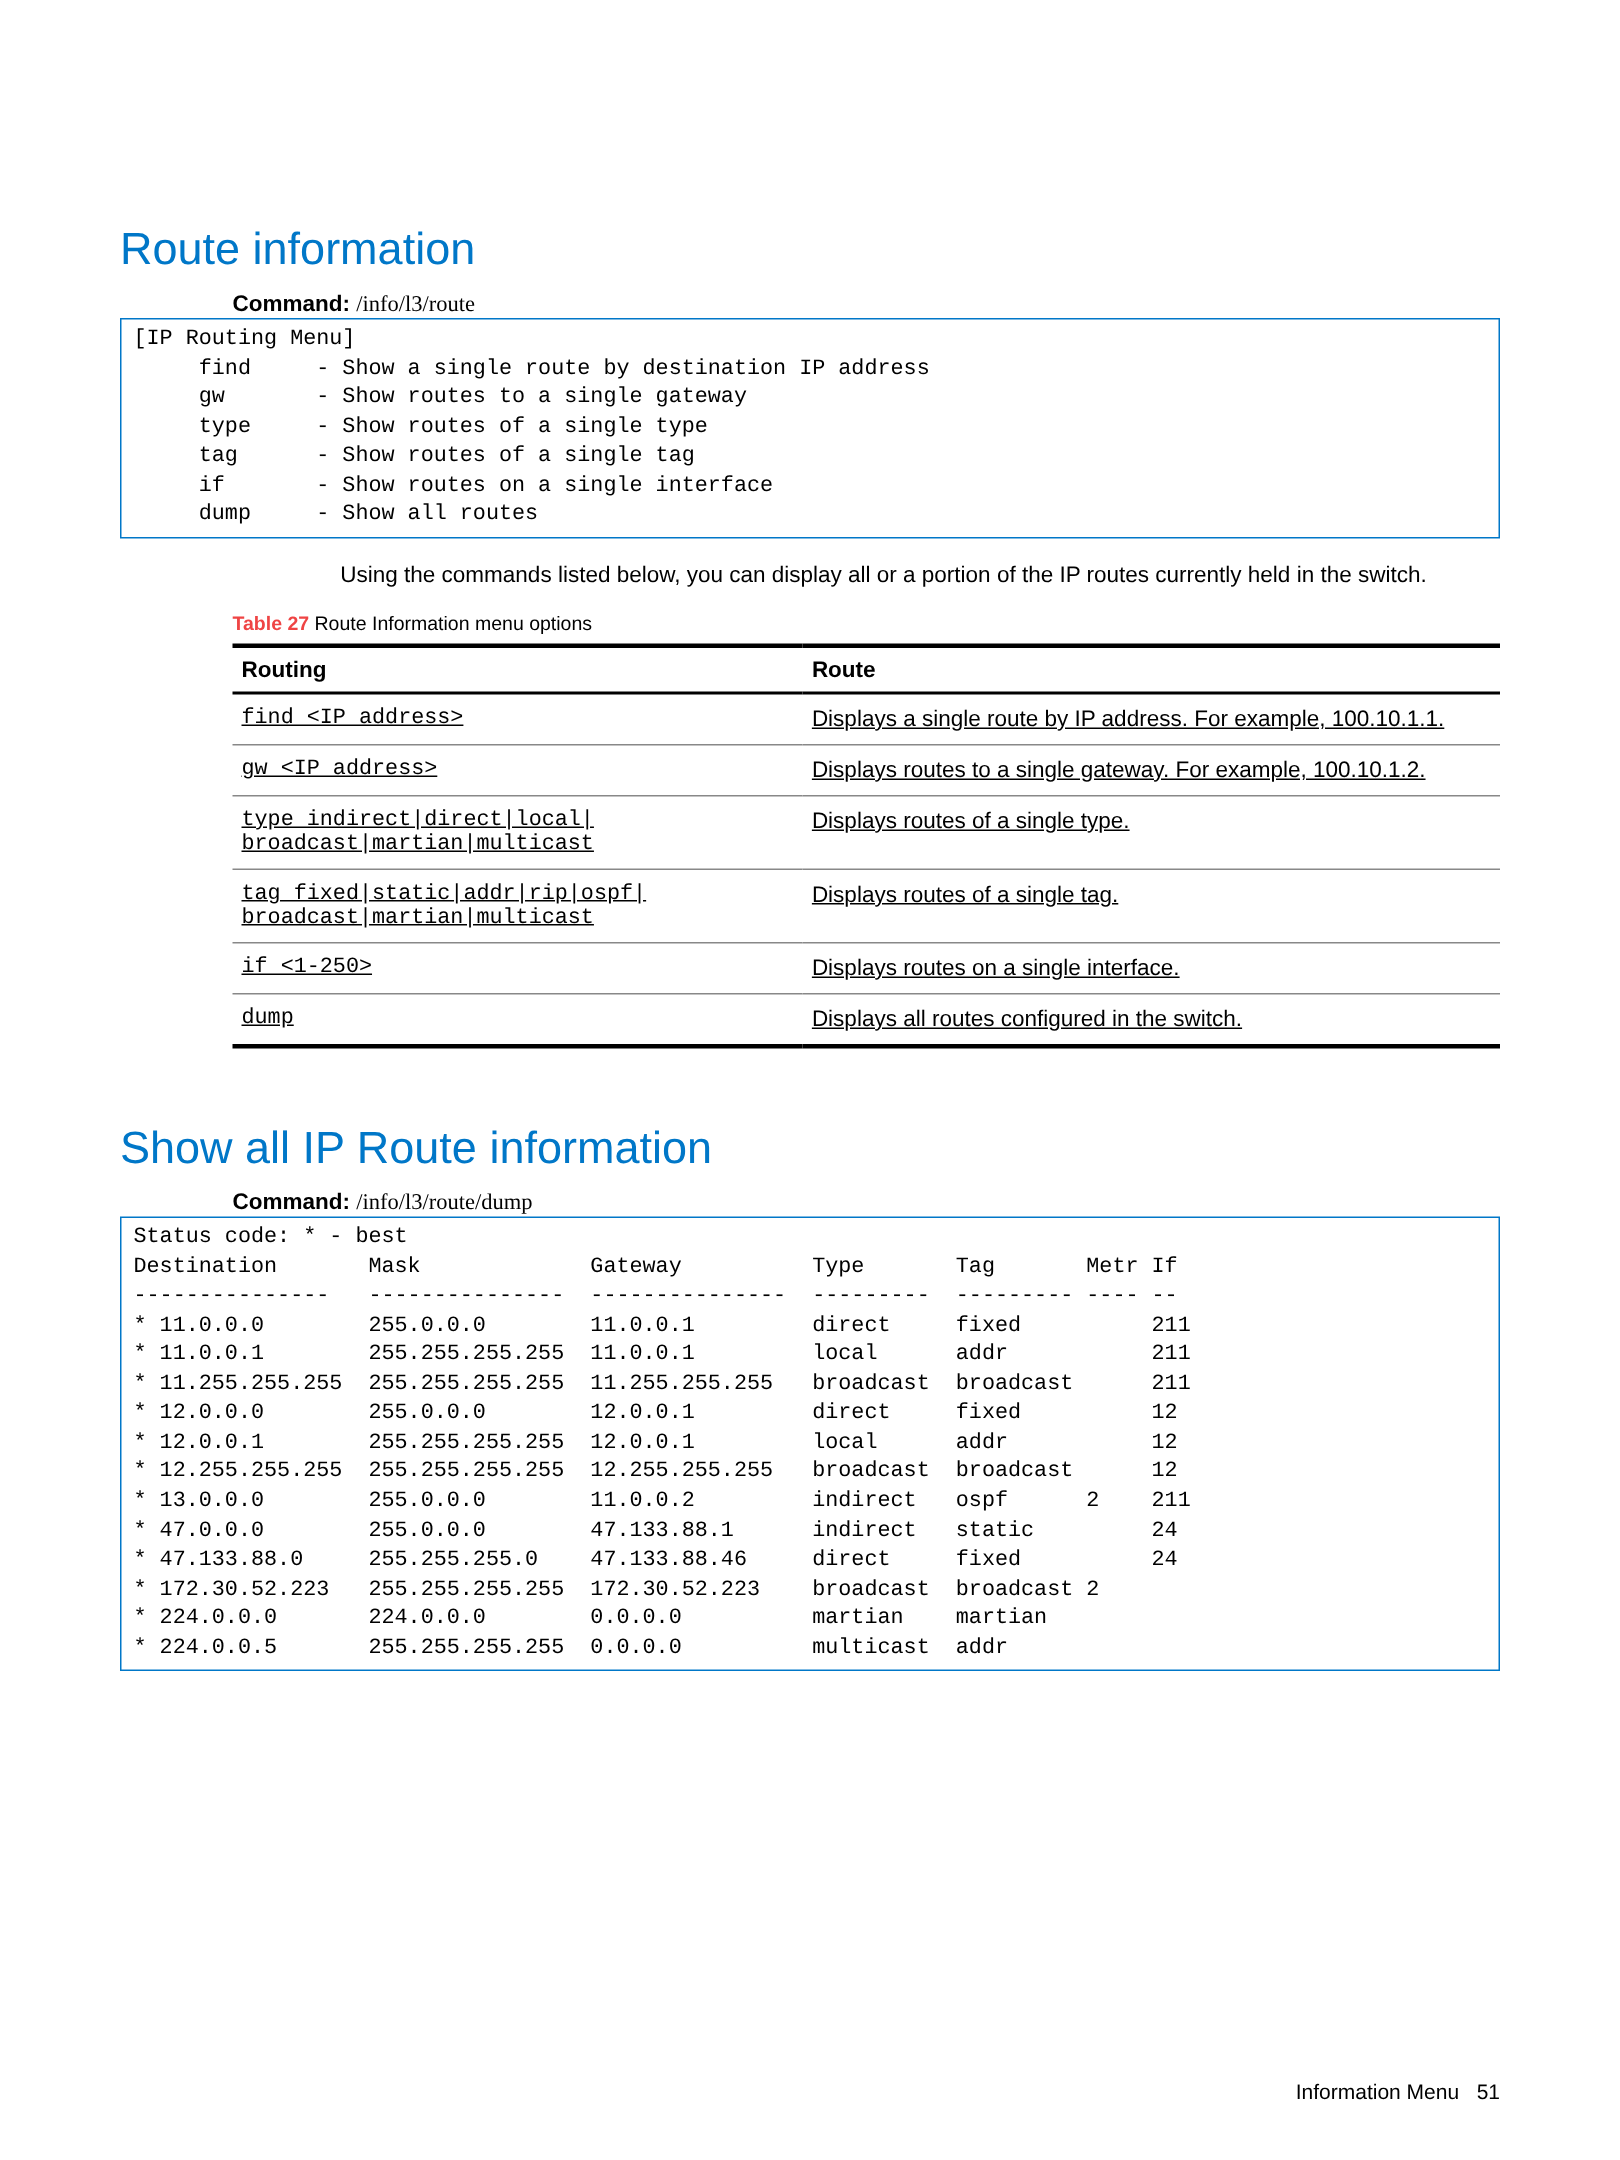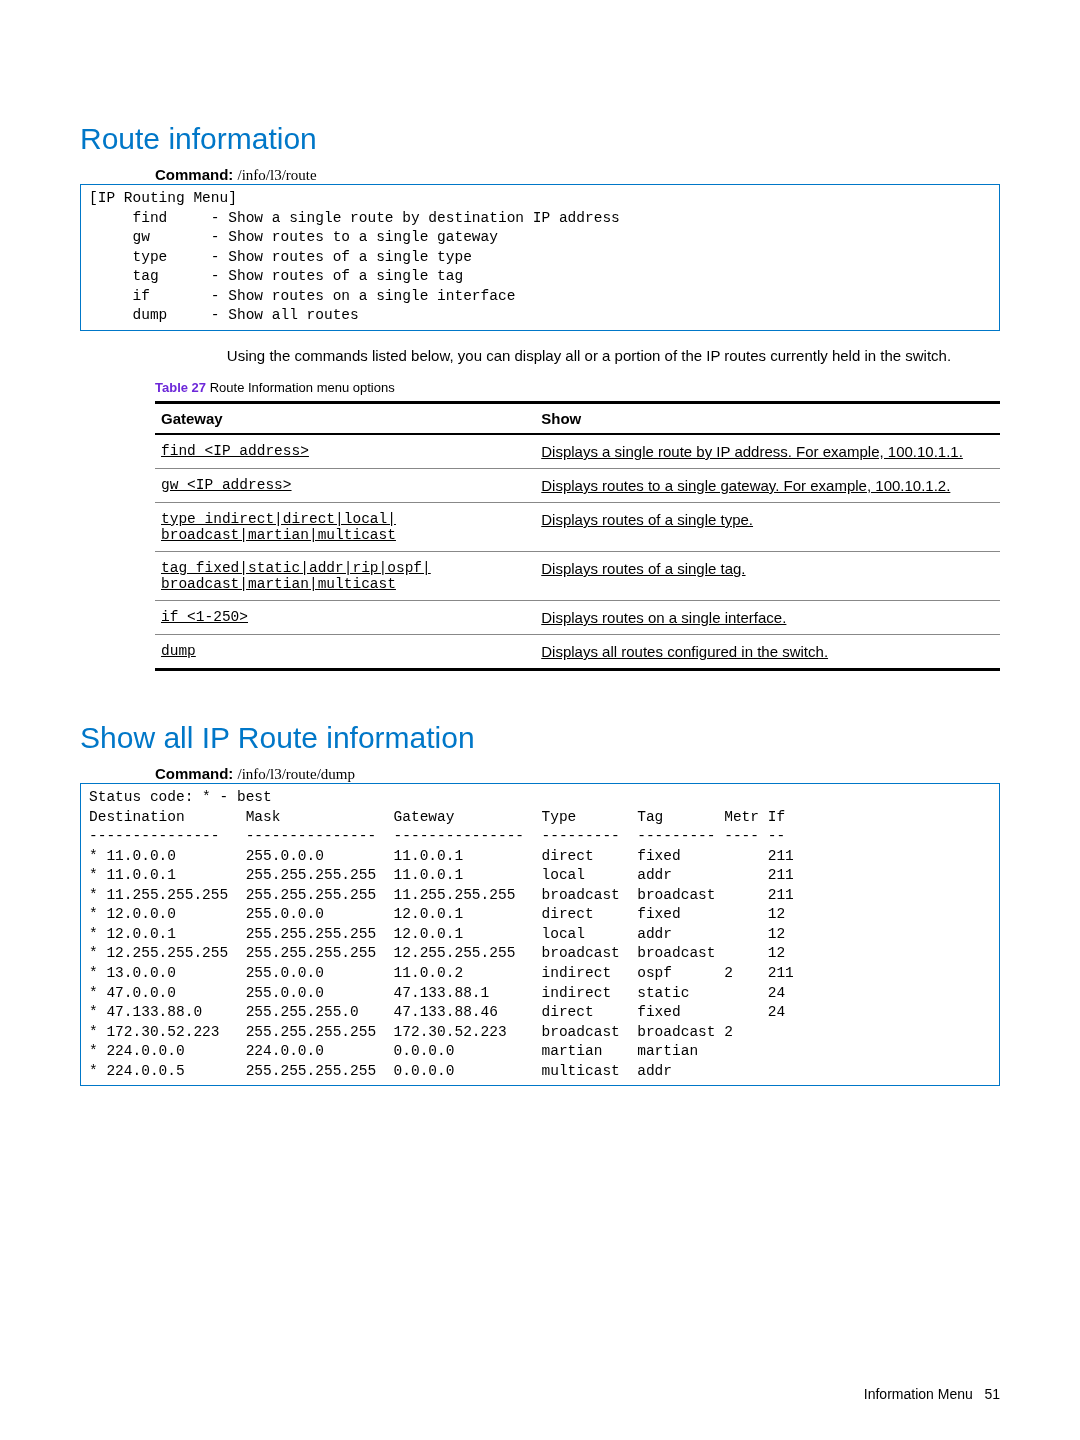--- a/index.html
+++ b/index.html
@@ -6,21 +6,21 @@
     margin: 0;
     padding: 0;
     font-family: Arial, Helvetica, sans-serif;
     background: #fff;
     color: #000;
   }
   .page {
     width: 1080px;
     height: 1440px;
     box-sizing: border-box;
-    padding: 92px 80px 40px 80px;
+    padding: 120px 80px 40px 80px;
     position: relative;
   }
   h1 {
     font-family: Arial, Helvetica, sans-serif;
     font-weight: normal;
     color: #0077c8;
     font-size: 30px;
     margin: 30px 0 10px 0;
   }
   .cmdline {
@@ -41,21 +41,21 @@
   .bodytext {
     margin: 14px 0 14px 98px;
     font-size: 15px;
     line-height: 1.4;
     text-align: center;
   }
   .tcaption {
     margin-left: 75px;
     font-size: 13px;
   }
-  .tcaption .tlabel { color: #6d28d9; font-weight: bold; }
+  .tcaption .tlabel { color: #ef4444; font-weight: bold; }
   table.opts {
     margin-left: 75px;
     border-collapse: collapse;
     width: calc(100% - 75px);
     font-size: 15px;
     margin-top: 6px;
   }
   table.opts thead tr { border-top: 3px solid #000; border-bottom: 2px solid #000; }
   table.opts th { text-align: left; font-weight: bold; padding: 6px 6px; }
   table.opts td { padding: 8px 6px; vertical-align: top; border-bottom: 1px solid #888; text-decoration: underline; }
@@ -91,22 +91,22 @@
   <p class="bodytext">Using the commands listed below, you can display all or a portion of the IP routes currently held in the switch.</p>
 
   <div class="tcaption">
     <span class="tlabel">Table 27</span>
     <span>Route Information menu options</span>
   </div>
 
   <table class="opts">
     <thead>
       <tr>
-        <th>Gateway</th>
-        <th>Show</th>
+        <th>Routing</th>
+        <th>Route</th>
       </tr>
     </thead>
     <tbody>
       <tr>
         <td class="cmd"><span>find &lt;IP address&gt;</span></td>
         <td>Displays a single route by IP address. For example, 100.10.1.1.</td>
       </tr>
       <tr>
         <td class="cmd"><span>gw &lt;IP address&gt;</span></td>
         <td>Displays routes to a single gateway. For example, 100.10.1.2.</td>

